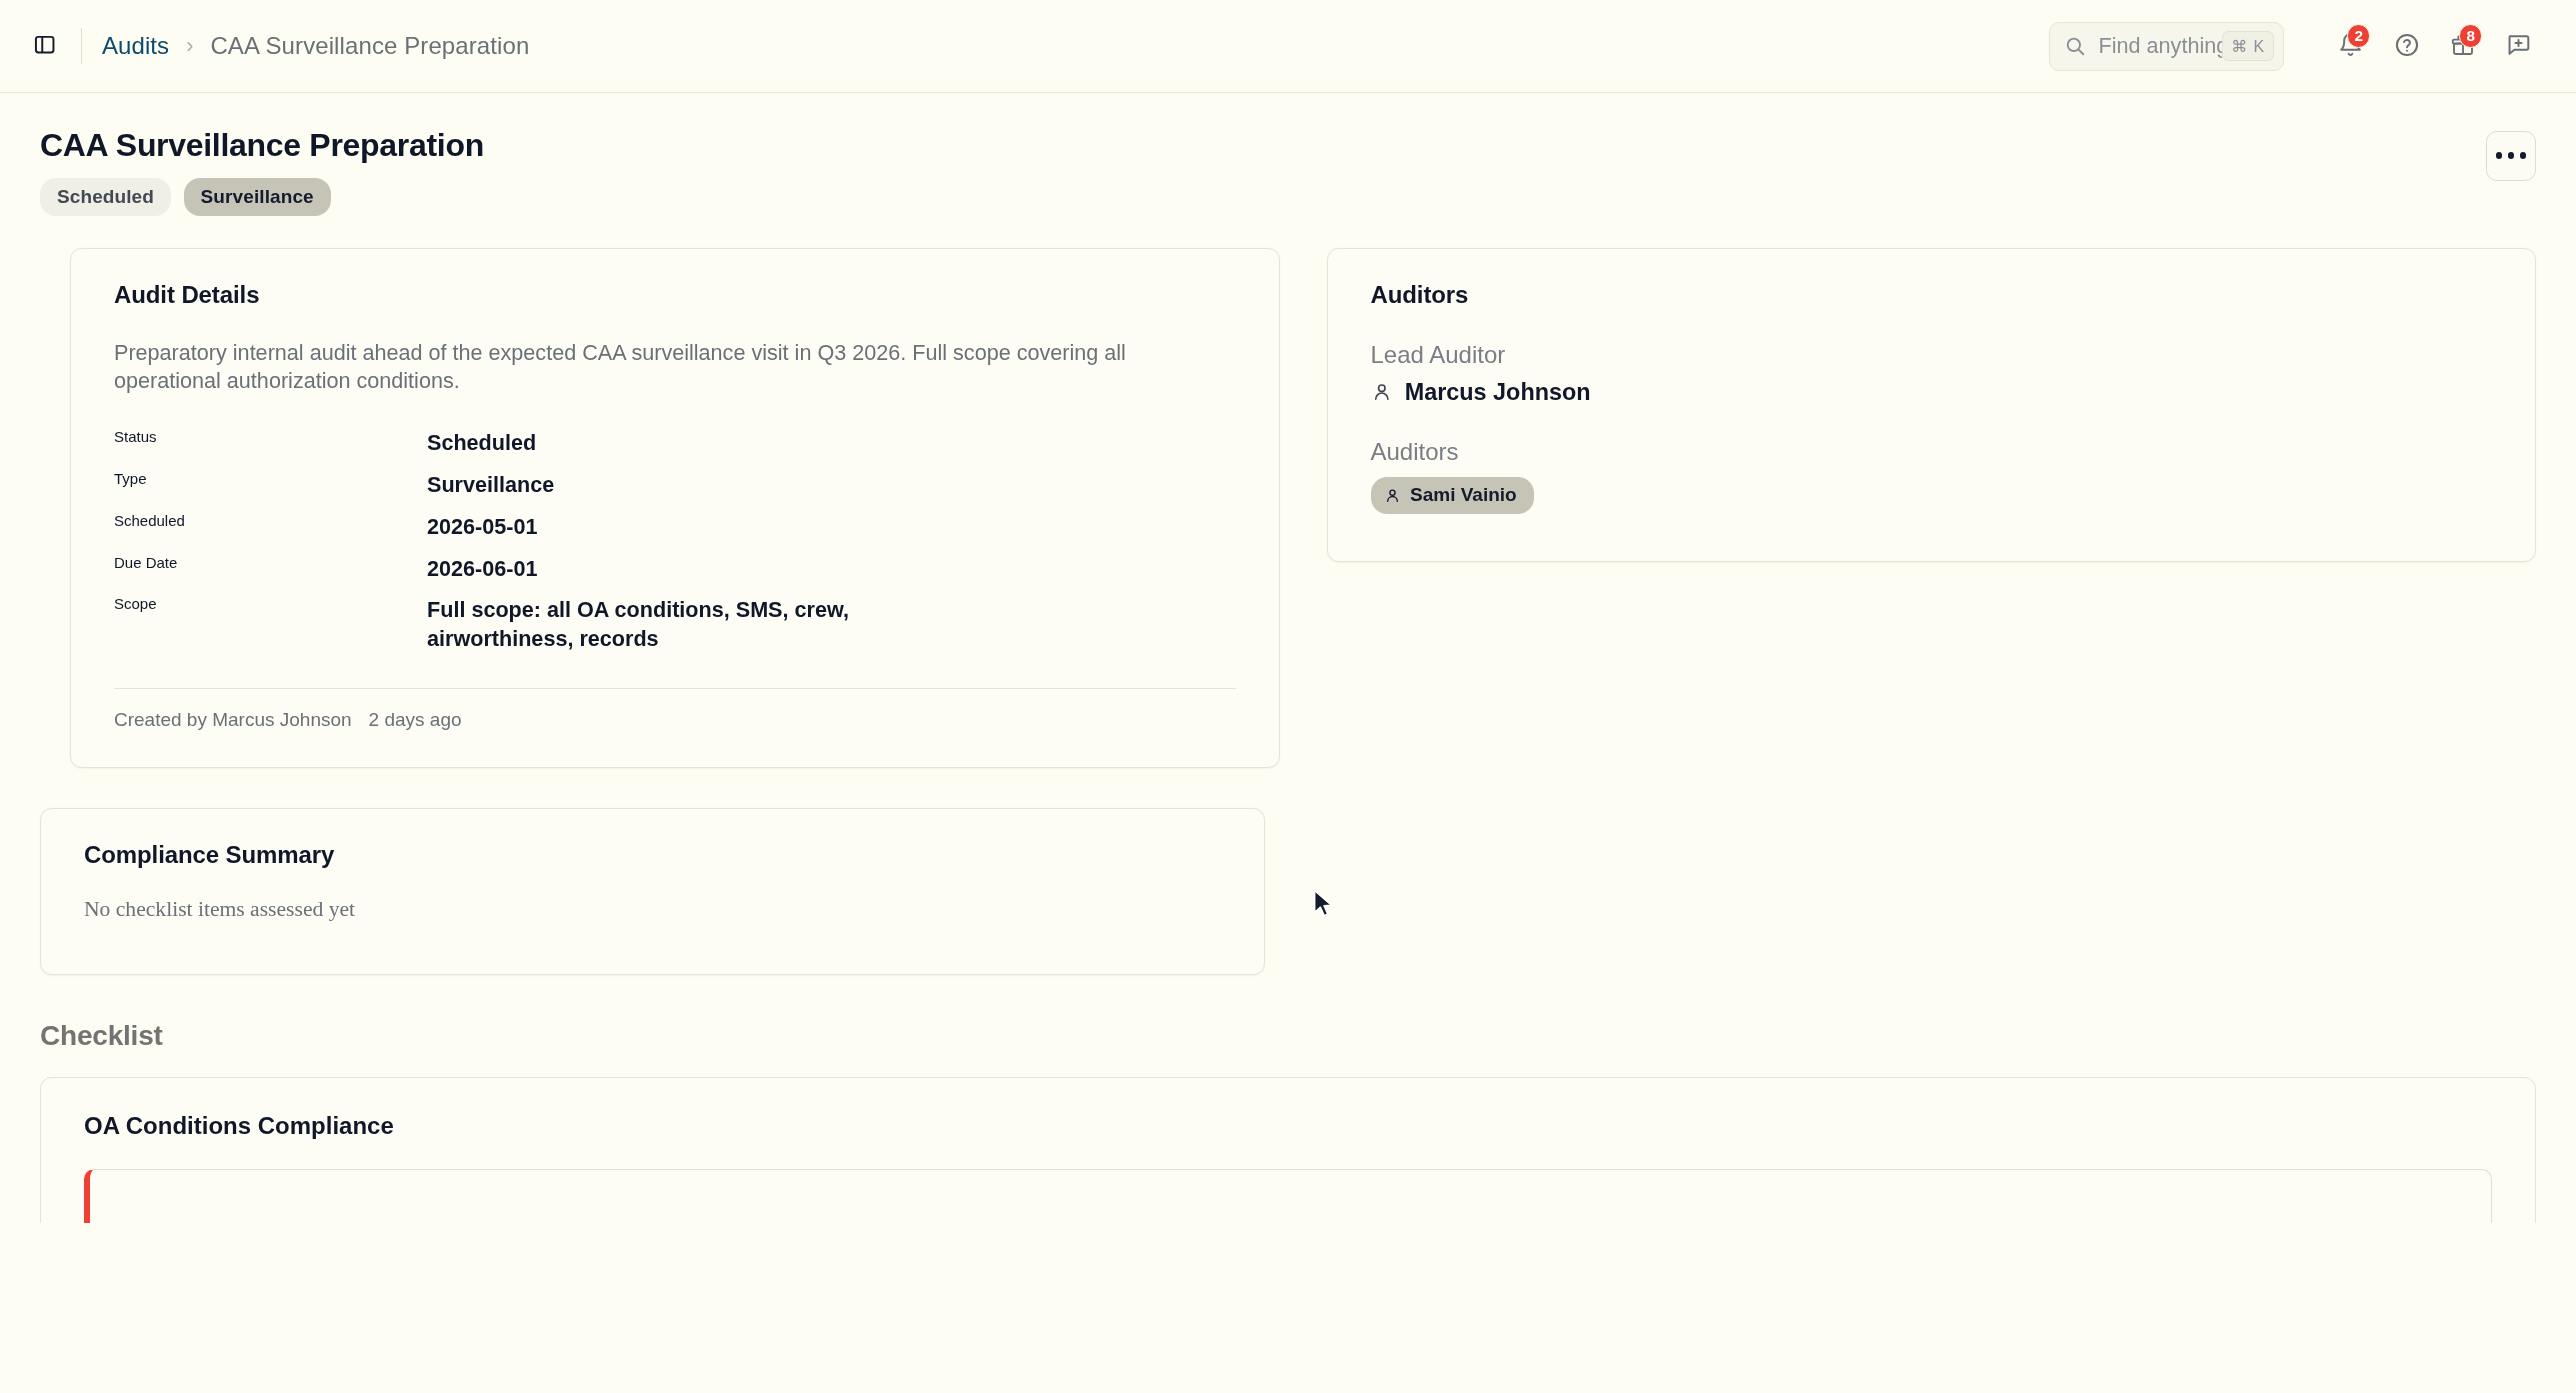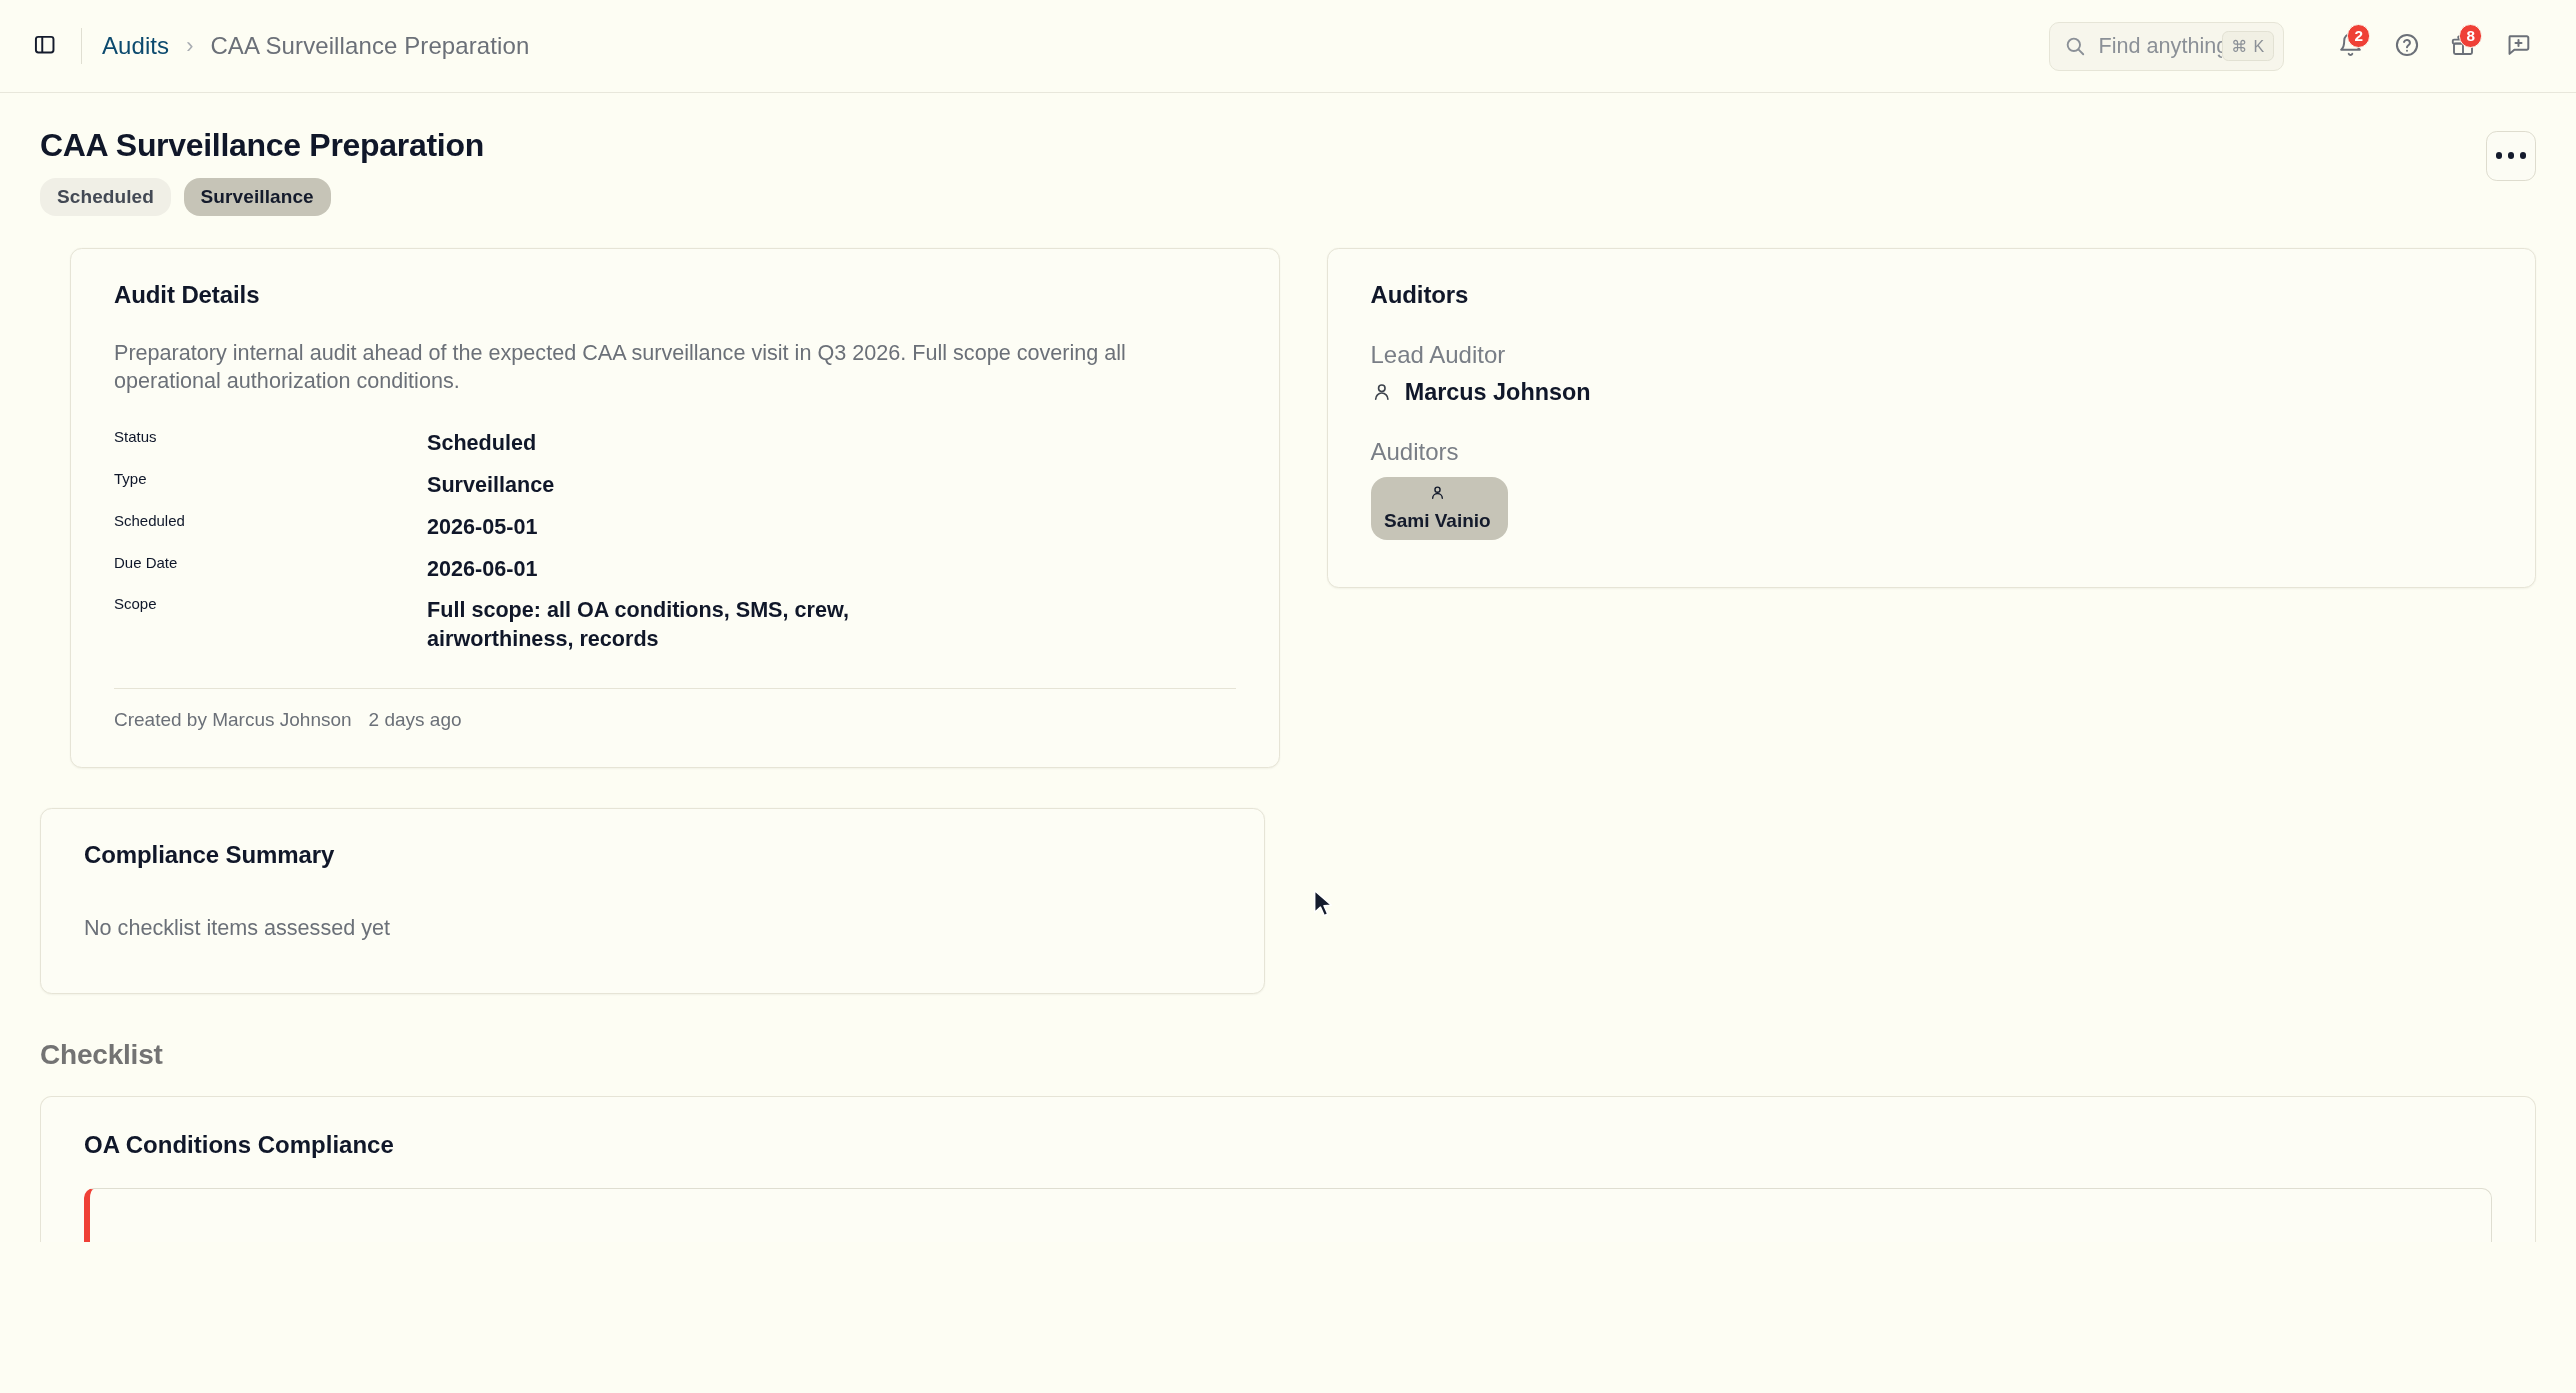--- a/index.html
+++ b/index.html
@@ -177,26 +177,25 @@
   }
   .person-name { font-size: 23.4px; color: #101729; font-weight: bold; }
   .chips { display: flex; flex-wrap: wrap; gap: 10.8px; margin-top: 10.8px; }
   .chip {
     display: inline-flex; align-items: center; gap: 9px;
     background: #C6C4B7; color: #141B2C;
     border-radius: 16px;
     padding: 7.2px 17px 8px 13.5px;
     font-size: 19px; font-weight: bold;
     cursor: pointer;
-    flex-direction: column;
   }
 
   
   .compliance-wrap { margin-top: 40px; width: calc(50% - 23.4px); }
-  .empty-text { font-size: 21.6px; color: #6B7078; margin-top: 46px; }
+  .empty-text { font-size: 21.6px; color: #6B7078; margin-top: 28px; font-family: Liberation Serif, serif; }
 
   
   .section-title {
     font-size: 28px; font-weight: bold; color: #737373;
     margin-top: 45px; letter-spacing: -0.2px;
   }
   .checklist-card {
     margin-top: 25px;
     background: #FDFDF5;
     border: 0.9px solid #E6E4D6;

